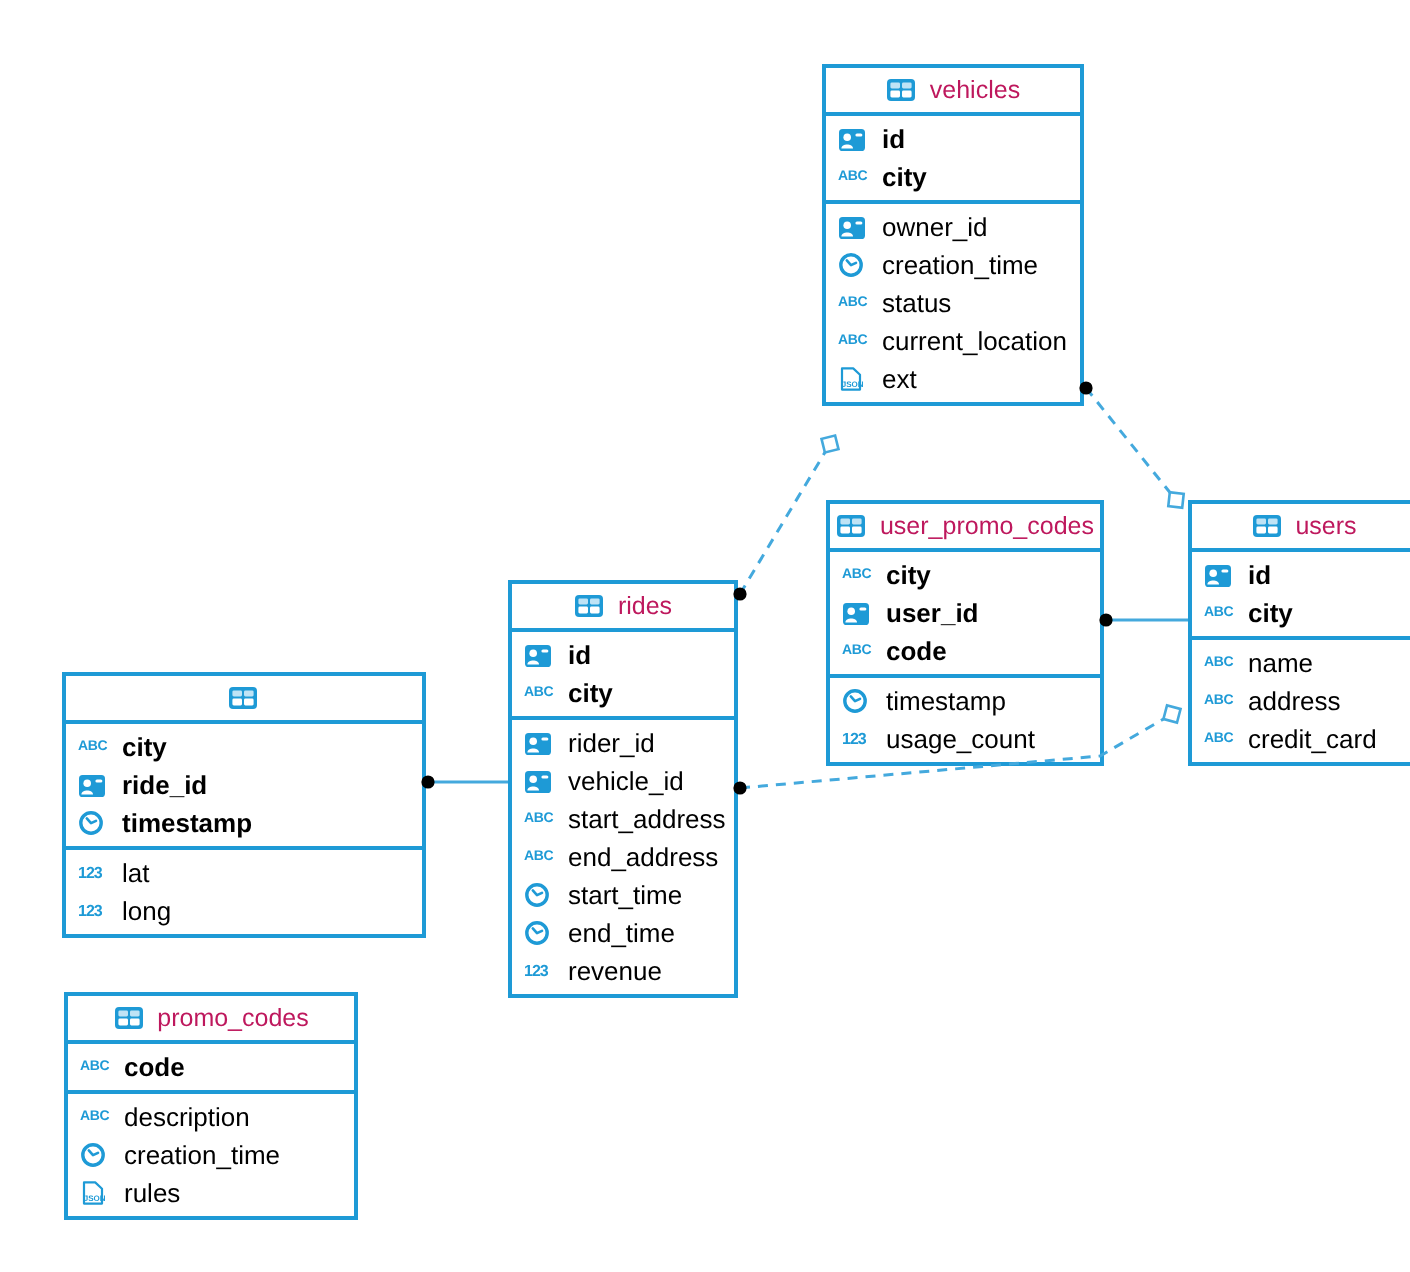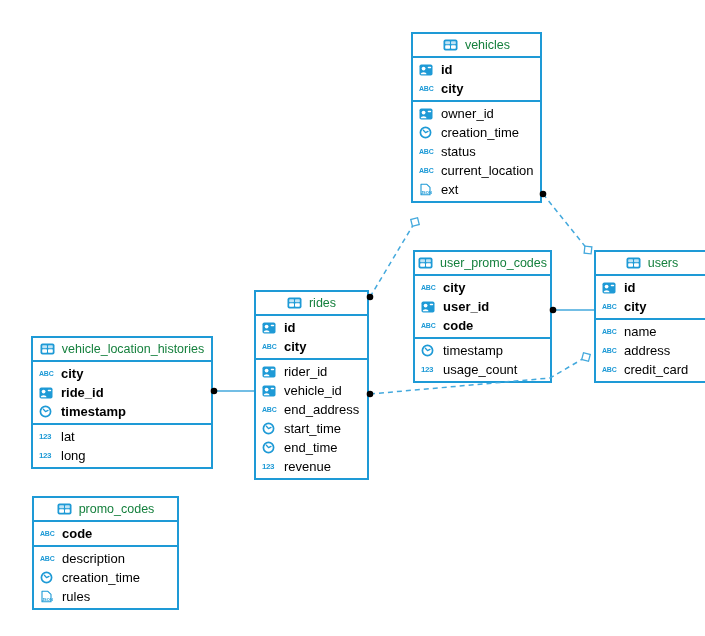--- a/index.html
+++ b/index.html
@@ -18,21 +18,21 @@
     position: absolute;
     background: #ffffff;
     border: 2px solid var(--accent);
     box-sizing: border-box;
     z-index: 2;
   }
   .tbl-header {
     height: 22px;
     display: flex; align-items: center; justify-content: center; gap: 5px;
     border-bottom: 2px solid var(--accent);
-    font-size: 12.5px; color: #15803d;
+    font-size: 12.5px; color: #be185d;
     white-space: nowrap; overflow: hidden;
   }
   .tbl-section { padding: 2px 0 2px 0; }
   .tbl-pk { border-bottom: 2px solid var(--accent); }
   .field-row {
     height: 19px;
     display: flex; align-items: center; gap: 5px;
     padding: 0 6px;
     font-size: 13px; color: #000;
     white-space: nowrap; overflow: hidden;
@@ -308,20 +308,26 @@
               <path d="M1.7 10.3 C1.7 7.6 7.5 7.6 7.5 10.3 Z" fill="#ffffff"></path>
               <rect x="8.7" y="2.7" width="3.5" height="1.6" rx="0.8" fill="#ffffff"></rect>
             </svg>
           </span>
           <span class="fname">vehicle_id</span>
         </div>
         <div class="field-row">
           <span class="icon">
             <span class="glyph">ABC</span>
           </span>
+          <span class="fname">start_address</span>
+        </div>
+        <div class="field-row">
+          <span class="icon">
+            <span class="glyph">ABC</span>
+          </span>
           <span class="fname">end_address</span>
         </div>
         <div class="field-row">
           <span class="icon">
             <svg width="13" height="13" viewBox="0 0 13 13">
               <circle cx="6.5" cy="6.5" r="5.1" fill="#ffffff" stroke="#1e9ad6" stroke-width="1.7"></circle>
               <path d="M4.4 4.2 L6.5 6.6 L9 5.4" fill="none" stroke="#1e9ad6" stroke-width="1.3" stroke-linecap="round" stroke-linejoin="round"></path>
             </svg>
           </span>
           <span class="fname">start_time</span>
@@ -347,21 +353,20 @@
       <div class="tbl-header">
         <span class="icon">
           <svg width="15" height="12" viewBox="0 0 15 12">
             <rect x="0.5" y="0.5" width="14" height="11" rx="2" fill="#1e9ad6"></rect>
             <rect x="2.2" y="2.2" width="4.8" height="3" rx="0.7" fill="#bfe3f5"></rect>
             <rect x="8" y="2.2" width="4.8" height="3" rx="0.7" fill="#bfe3f5"></rect>
             <rect x="2.2" y="6.3" width="4.8" height="3.4" rx="0.7" fill="#ffffff"></rect>
             <rect x="8" y="6.3" width="4.8" height="3.4" rx="0.7" fill="#ffffff"></rect>
           </svg>
         </span>
-        <span>vehicle_location_histories</span>
       </div>
       <div class="tbl-section tbl-pk">
         <div class="field-row pk">
           <span class="icon">
             <span class="glyph">ABC</span>
           </span>
           <span class="fname">city</span>
         </div>
         <div class="field-row pk">
           <span class="icon">

